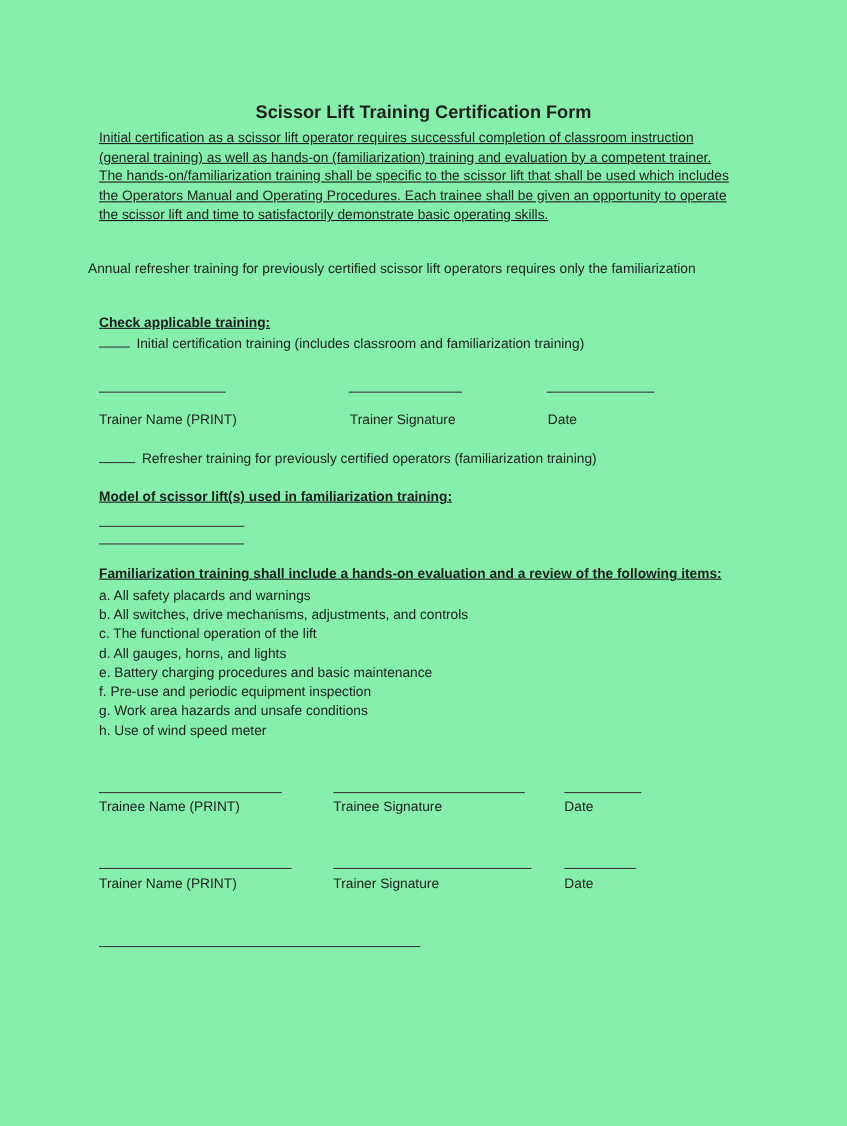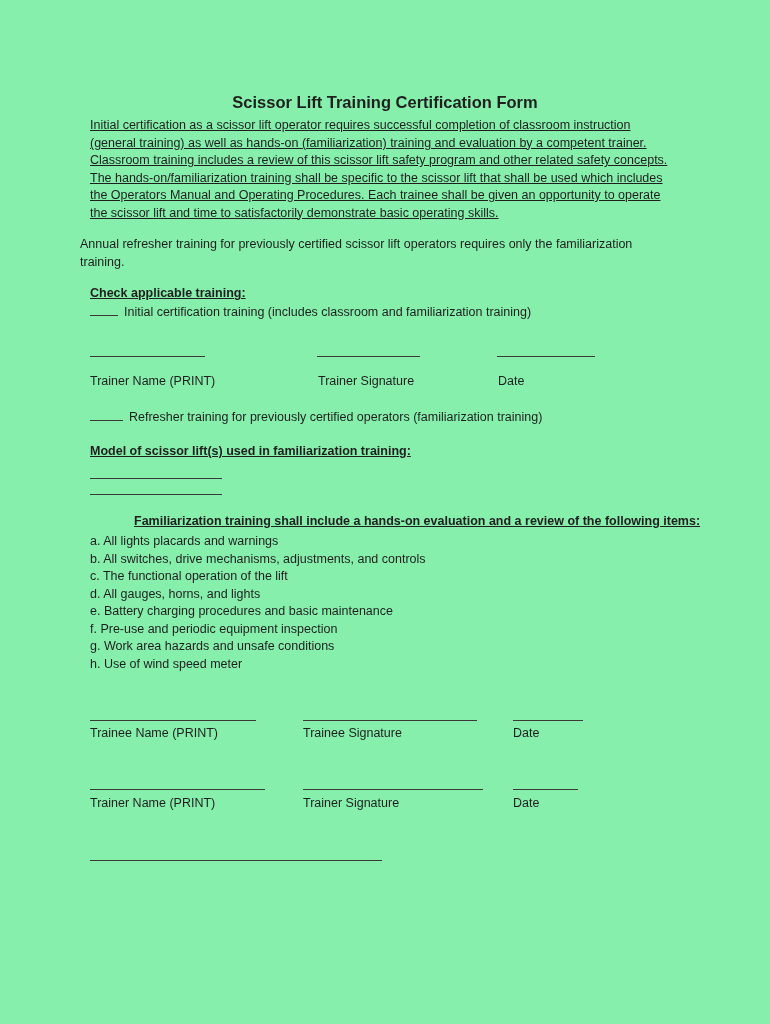--- a/index.html
+++ b/index.html
@@ -50,29 +50,27 @@
 </head>
 <body>
 
 <div class="page">
 
   <h1 class="title">Scissor Lift Training Certification Form</h1>
 
   <div class="para" style="left:90px; top:117px;text-decoration:underline;">
     <div class="tline">Initial certification as a scissor lift operator requires successful completion of classroom instruction</div>
     <div class="tline">(general training) as well as hands-on (familiarization) training and evaluation by a competent trainer.</div>
-    <div class="tline">Classroom training includes a review of this scissor lift safety program and other related safety concepts.</div>
     <div class="tline">The hands-on/familiarization training shall be specific to the scissor lift that shall be used which includes</div>
     <div class="tline">the Operators Manual and Operating Procedures. Each trainee shall be given an opportunity to operate</div>
     <div class="tline">the scissor lift and time to satisfactorily demonstrate basic operating skills.</div>
   </div>
 
   <div class="para" style="left:80px; top:236px;">
     <div class="tline">Annual refresher training for previously certified scissor lift operators requires only the familiarization</div>
-    <div class="tline">training.</div>
   </div>
 
   <div class="heading" style="left:90px; top:285px;">Check applicable training:</div>
 
   <div class="item" style="left:90px; top:304px;">
     <span class="blank" style="width:28px;"></span><span>Initial certification training (includes classroom and familiarization training)</span>
   </div>
 
   <div class="fline" style="left:90px;  top:348px; width:115px;"></div>
   <div class="fline" style="left:317px; top:348px; width:103px;"></div>
@@ -83,23 +81,23 @@
   <div class="lbl" style="left:498px; top:373px;">Date</div>
 
   <div class="item" style="left:90px; top:409px;">
     <span class="blank" style="width:33px;"></span><span>Refresher training for previously certified operators (familiarization training)</span>
   </div>
 
   <div class="heading" style="left:90px; top:443px;">Model of scissor lift(s) used in familiarization training:</div>
   <div class="fline" style="left:90px; top:470px; width:132px;"></div>
   <div class="fline" style="left:90px; top:486px; width:132px;"></div>
 
-  <div class="heading" style="left:90px; top:513px;margin-left:44px;">Familiarization training shall include a hands-on evaluation and a review of the following items:</div>
+  <div class="heading" style="left:90px; top:513px;">Familiarization training shall include a hands-on evaluation and a review of the following items:</div>
   <div class="para" style="left:90px; top:533px;">
-    <div class="tline">a. All lights placards and warnings</div>
+    <div class="tline">a. All safety placards and warnings</div>
     <div class="tline">b. All switches, drive mechanisms, adjustments, and controls</div>
     <div class="tline">c. The functional operation of the lift</div>
     <div class="tline">d. All gauges, horns, and lights</div>
     <div class="tline">e. Battery charging procedures and basic maintenance</div>
     <div class="tline">f. Pre-use and periodic equipment inspection</div>
     <div class="tline">g. Work area hazards and unsafe conditions</div>
     <div class="tline">h. Use of wind speed meter</div>
   </div>
 
   <div class="fline" style="left:90px;  top:712px; width:166px;"></div>

